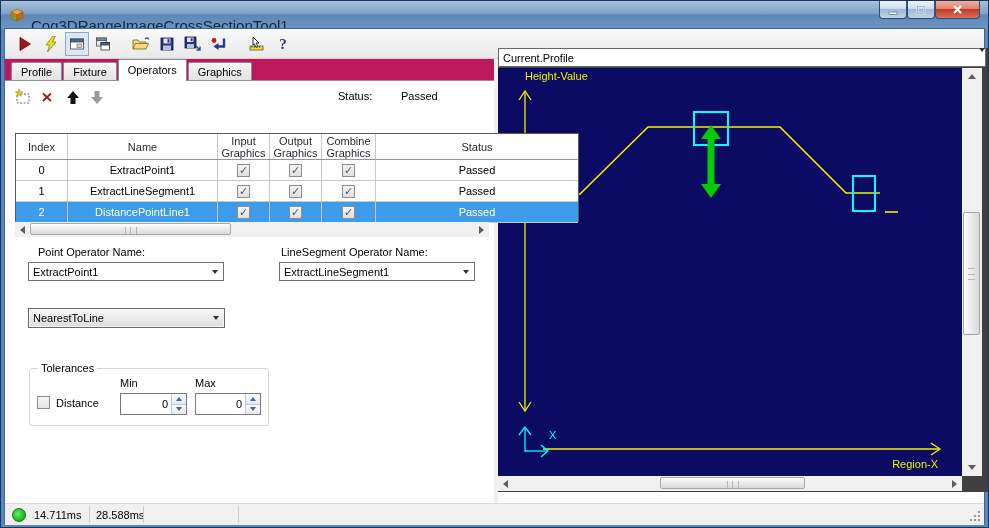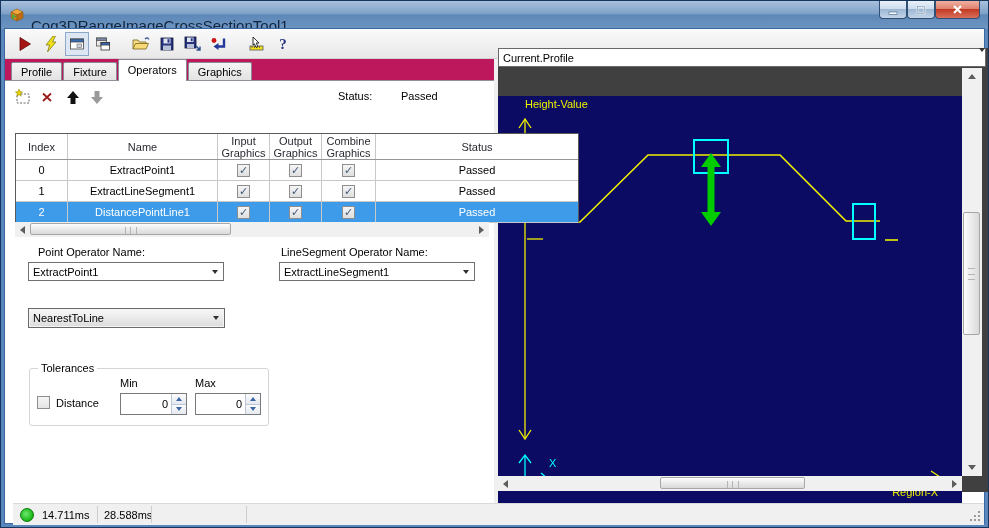--- a/index.html
+++ b/index.html
@@ -127,21 +127,21 @@
                    border:1px solid #696969; background:#fff; display:flex; align-items:center; }
   .profile-combo .combo-val { flex:1; padding-left:4px; }
   .plot { position:absolute; left:0; top:20px; width:464px; height:408px; overflow:hidden; }
   .plot svg { position:absolute; left:0; top:0; }
   .plot-label { position:absolute; font-size:11px; }
   .lbl-height { left:27px; top:2px; }
   .lbl-region { right:24px; bottom:6px; }
   .lbl-origin { left:51px; top:361px; }
 
   
-  .statusbar { position:absolute; left:8px; right:0; top:474px; height:22px; background:#f0f0f0;
+  .statusbar { position:absolute; left:0; right:0; top:474px; height:22px; background:#f0f0f0;
                border-top:1px solid #d9d9d9; }
   .runled { position:absolute; left:7px; top:4px; width:14px; height:14px; border-radius:50%;
             background:radial-gradient(circle at 5px 5px, #6fe86f, #17b517 70%, #0d8a0d);
             border:1px solid #0a7a0a; }
   .sb-sep { position:absolute; top:2px; bottom:2px; width:1px; background:#cdcdcd; }
   .sb-text { position:absolute; top:5px; }
   .resize-grip { position:absolute; right:2px; bottom:2px; width:13px; height:13px; }
 </style>
 </head>
 <body>
@@ -443,21 +443,21 @@
     </div>
 
     <div class="panel-divider"></div>
 
     <div class="right-panel">
       <div class="profile-combo">
         <span class="combo-val">Current.Profile</span>
         <span class="combo-btn"><span class="carrow"></span></span>
       </div>
 
-      <div class="plot" style="background: rgb(11, 11, 99); margin-top: 28px;">
+      <div class="plot" style="background: rgb(11, 11, 99);">
         <svg width="464" height="408" viewBox="0 0 464 408">
 
           <g stroke="#f0f000" fill="none" stroke-width="1.3">
             <line x1="27" y1="24" x2="27" y2="342"></line>
             <polyline points="21,32 27,23 33,32"></polyline>
             <polyline points="21,334 27,343 33,334"></polyline>
             <line x1="29" y1="143" x2="45" y2="143"></line>
             <line x1="45" y1="381" x2="441" y2="381"></line>
             <polyline points="433,375 442,381 433,387"></polyline>
           </g>

